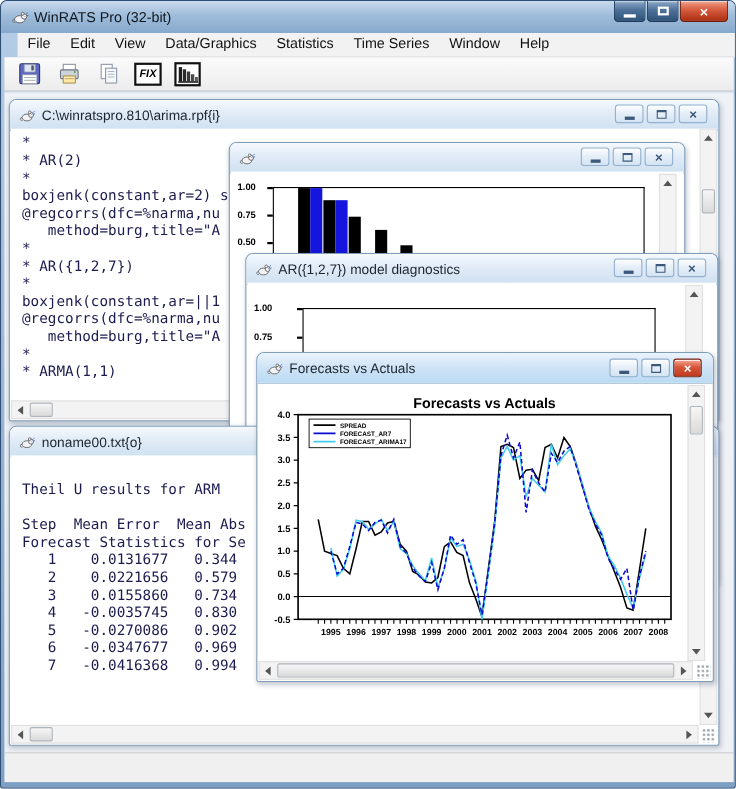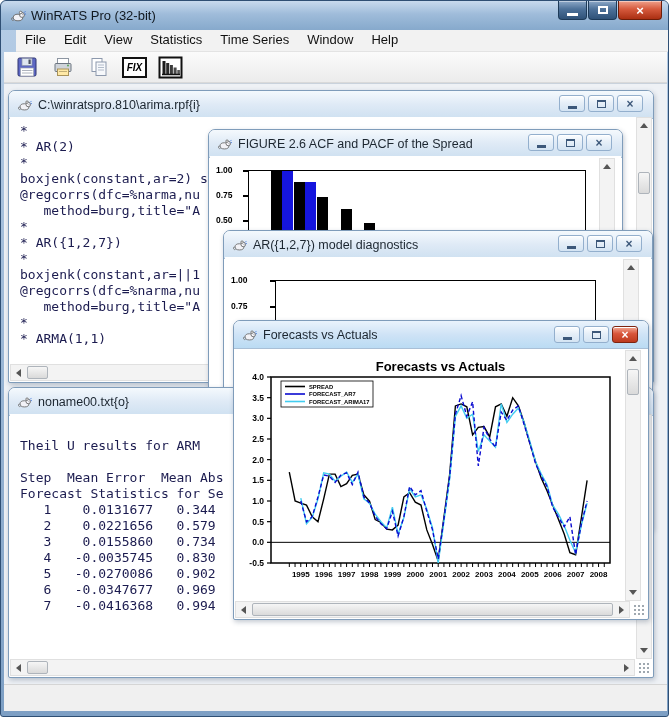--- a/index.html
+++ b/index.html
@@ -106,20 +106,21 @@
       <div class="wbtn close">
           <span class="g-x">×</span>
         </div>
     </div>
   </div>
 
   <div class="menubar" id="menubar">
       <div class="menu-item">File</div>
       <div class="menu-item">Edit</div>
       <div class="menu-item">View</div>
+      <div class="menu-item">Data/Graphics</div>
       <div class="menu-item">Statistics</div>
       <div class="menu-item">Time Series</div>
       <div class="menu-item">Window</div>
       <div class="menu-item">Help</div>
     </div>
 
   <div class="toolbar">
     <div class="tbtn">
       <svg width="24" height="24" viewBox="0 0 24 24">
         <rect x="3" y="3" width="18" height="18" rx="1.5" fill="#5e68c4" stroke="#2e3570"></rect>
@@ -210,21 +211,20 @@
         <div class="sb-thumb" style="top:1px;bottom:1px;left:16px;width:21px;"></div>
         <span class="tri right" style="right:5px;top:3.5px;"></span>
       </div>
     </div>
 
     <div class="cwin" id="win-figure" style="left:204px;top:45px;width:415px;height:300px;">
       <div class="ctitle">
         <svg class="ct-icon">
             <use href="#rat"></use>
           </svg>
-        <span class="ct-text">FIGURE 2.6 ACF and PACF of the Spread</span>
         <div class="cbtns">
           <div class="cbtn">
               <span class="g-min"></span>
             </div>
           <div class="cbtn">
               <span class="g-max"></span>
             </div>
           <div class="cbtn">
               <span class="g-cx">×</span>
             </div>

